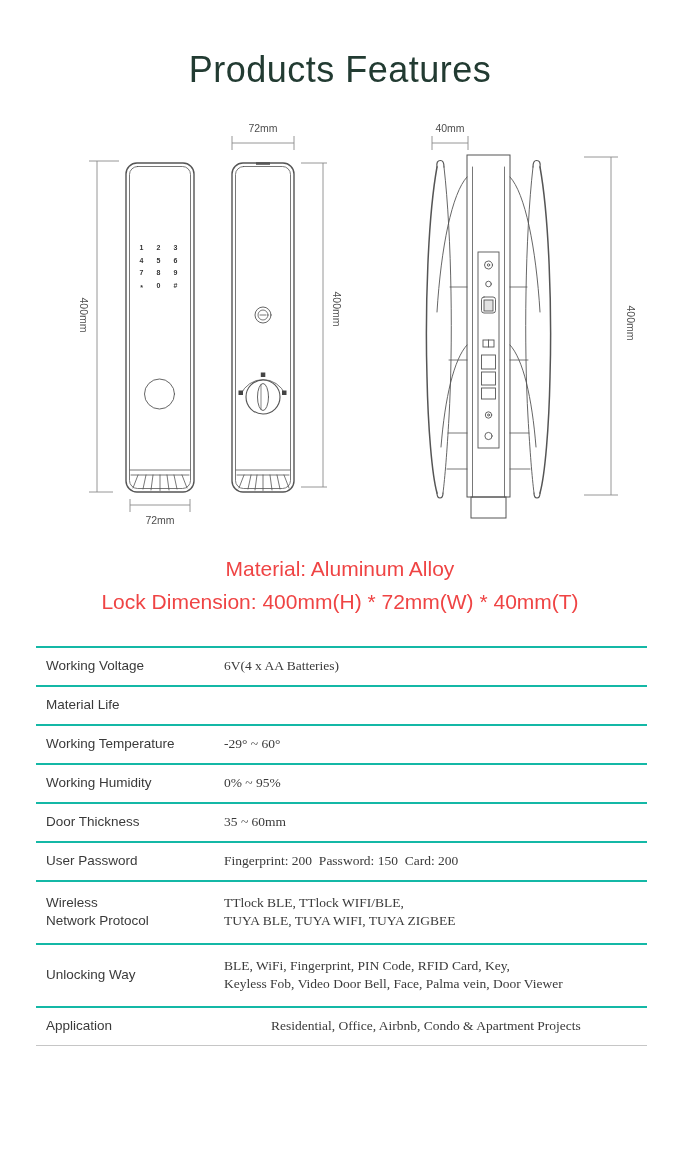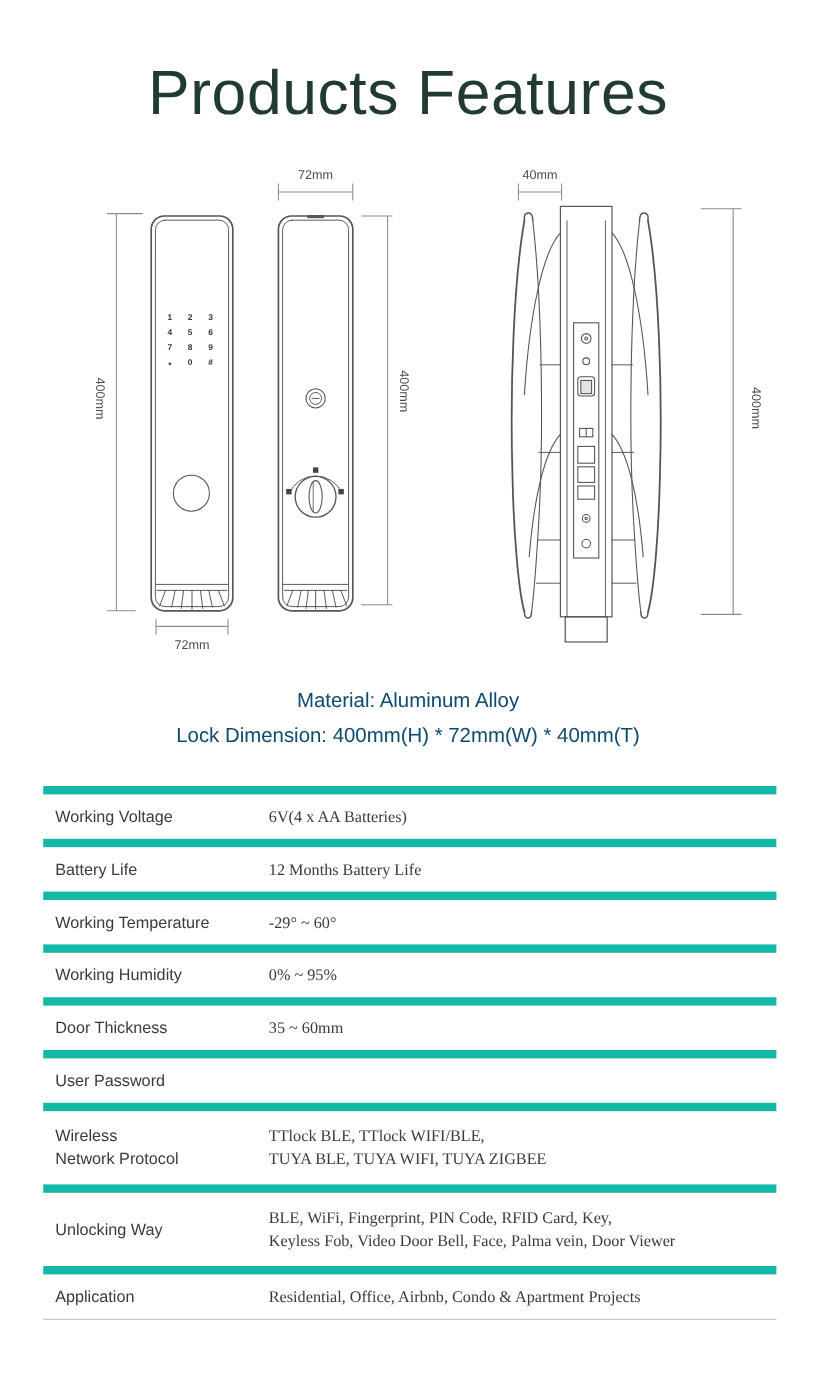--- a/index.html
+++ b/index.html
@@ -3,34 +3,34 @@
 <meta charset="utf-8">
 <style>
   html,body{margin:0;padding:0;}
   body{
     width:680px;height:1157px;background:#ffffff;
     font-family:"Liberation Sans", sans-serif;
     color:#333;position:relative;overflow:hidden;
   }
   .page-title{
     margin:50px 0 0 0;text-align:center;
-    font-size:52px;font-weight:400;letter-spacing:.5px;
+    font-size:36px;font-weight:400;letter-spacing:.5px;
     color:#223b32;line-height:1.1;
   }
   .diagram-wrap{margin-top:7px;}
   .diagram-wrap svg{display:block;}
   .material-block{text-align:center;margin-top:10px;}
-  .material-block p{margin:0 0 9px 0;font-size:17px;color:#0c4a6e;}
+  .material-block p{margin:0 0 9px 0;font-size:21px;color:#ef4444;}
   .spec-table{margin:32px 33px 0 36px;}
   .spec-row{
     display:flex;align-items:center;
-    border-top:7px solid #14b8a6;
+    border-top:2px solid #14b8a6;
     font-size:13.5px;color:#3a3a3a;
   }
-  .spec-row:last-child{border-bottom:1px solid #c6c6c6;}
+  .spec-row:last-child{border-bottom:1px solid #c6c6c6;gap:47px;}
   .spec-row.h1{min-height:37px;}
   .spec-row.h2{min-height:61px;}
   .spec-label{
     width:178px;flex:0 0 178px;padding-left:10px;
     white-space:pre-line;line-height:1.35;
   }
   .spec-value{flex:1;white-space:pre-wrap;line-height:1.35;font-family:Liberation Serif, serif;}
   .dim-text{font-size:10.5px;fill:#4d4d4d;}
   .kp{font-size:7px;font-weight:bold;fill:#333;}
 </style>
@@ -198,37 +198,37 @@
   <p>Material: Aluminum Alloy</p>
   <p>Lock Dimension: 400mm(H) * 72mm(W) * 40mm(T)</p>
 </div>
 
 <div class="spec-table">
   <div class="spec-row h1">
     <div class="spec-label">Working Voltage</div>
     <div class="spec-value">6V(4 x AA Batteries)</div>
   </div>
   <div class="spec-row h1">
-    <div class="spec-label">Battery Life</div>
-    <div class="spec-value">12 Months Battery Life</div>
+    <div class="spec-label">Material Life</div>
   </div>
   <div class="spec-row h1">
     <div class="spec-label">Working Temperature</div>
     <div class="spec-value">-29° ~ 60°</div>
   </div>
   <div class="spec-row h1">
     <div class="spec-label">Working Humidity</div>
     <div class="spec-value">0% ~ 95%</div>
   </div>
   <div class="spec-row h1">
     <div class="spec-label">Door Thickness</div>
     <div class="spec-value">35 ~ 60mm</div>
   </div>
   <div class="spec-row h1">
     <div class="spec-label">User Password</div>
+    <div class="spec-value">Fingerprint: 200  Password: 150  Card: 200</div>
   </div>
   <div class="spec-row h2">
     <div class="spec-label">Wireless
 Network Protocol</div>
     <div class="spec-value">TTlock BLE, TTlock WIFI/BLE,
 TUYA BLE, TUYA WIFI, TUYA ZIGBEE</div>
   </div>
   <div class="spec-row h2">
     <div class="spec-label">Unlocking Way</div>
     <div class="spec-value">BLE, WiFi, Fingerprint, PIN Code, RFID Card, Key,

